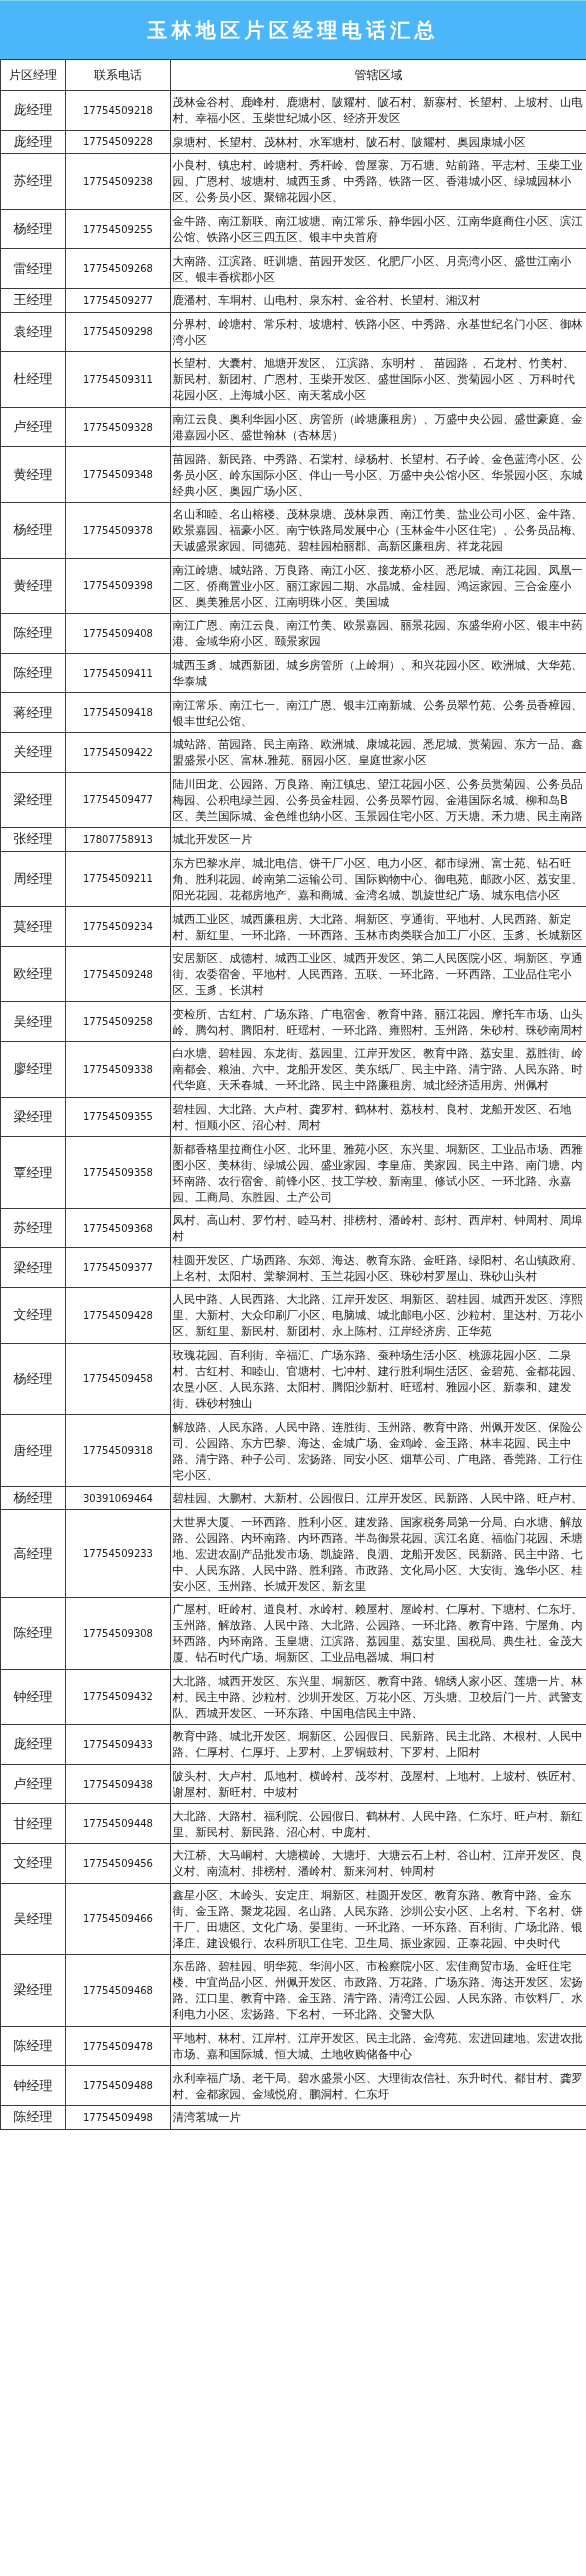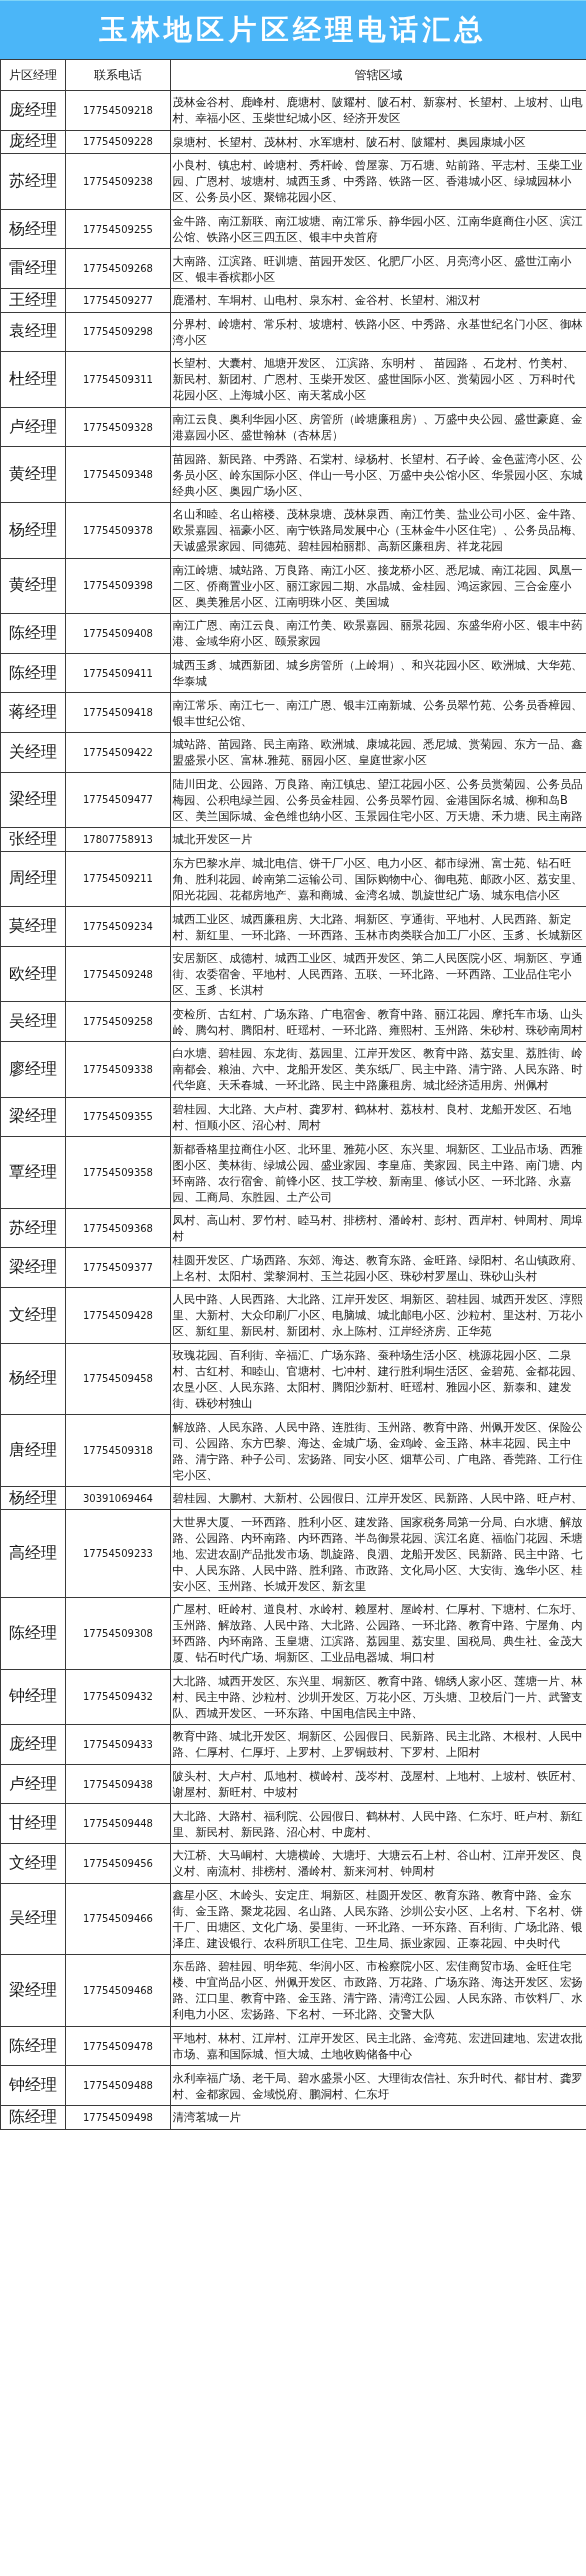--- a/index.html
+++ b/index.html
@@ -3,26 +3,26 @@
 <meta charset="utf-8">
 <style>
   html, body { margin: 0; padding: 0; background: #ffffff; }
   body { width: 586px; font-family: "DejaVu Sans", "Liberation Sans", sans-serif; color: #1a1a1a; }
   .page { width: 586px; }
   .title-band {
     height: 59px; background: #4bb6f8; border-top: 1.1px solid #7fd4f7;
     display: flex; align-items: center; justify-content: center;
     box-sizing: border-box;
   }
-  .title-text { color: #ffffff; font-size: 28px; font-weight: bold; letter-spacing: 4.3px; }
+  .title-text { color: #ffffff; font-size: 20px; font-weight: bold; letter-spacing: 4.3px; }
   table { width: 586px; border-collapse: collapse; table-layout: fixed; padding-left: 24px; }
   col.c1 { width: 65px; } col.c2 { width: 105px; } col.c3 { width: 416px; }
   th, td { border: 1.1px solid #3a3a3a; font-weight: normal; }
   th { height: 28px; font-size: 12px; text-align: center; vertical-align: middle; }
-  td.name { text-align: center; font-size: 16px; vertical-align: middle; padding: 0; }
+  td.name { text-align: center; font-size: 13px; vertical-align: middle; padding: 0; }
   td.phone { text-align: center; font-size: 10px; vertical-align: middle; padding: 0; letter-spacing: 0px; }
   td.area { font-size: 11.4px; line-height: 16px; padding: 3.3px 1.1px 3.3px 1.6px; vertical-align: middle; text-align: left; word-break: break-all; }
   tr.row td { min-height: 27px; }
 </style>
 </head>
 <body>
 
 <div class="page">
   <div class="title-band">
     <span class="title-text">玉林地区片区经理电话汇总</span>

